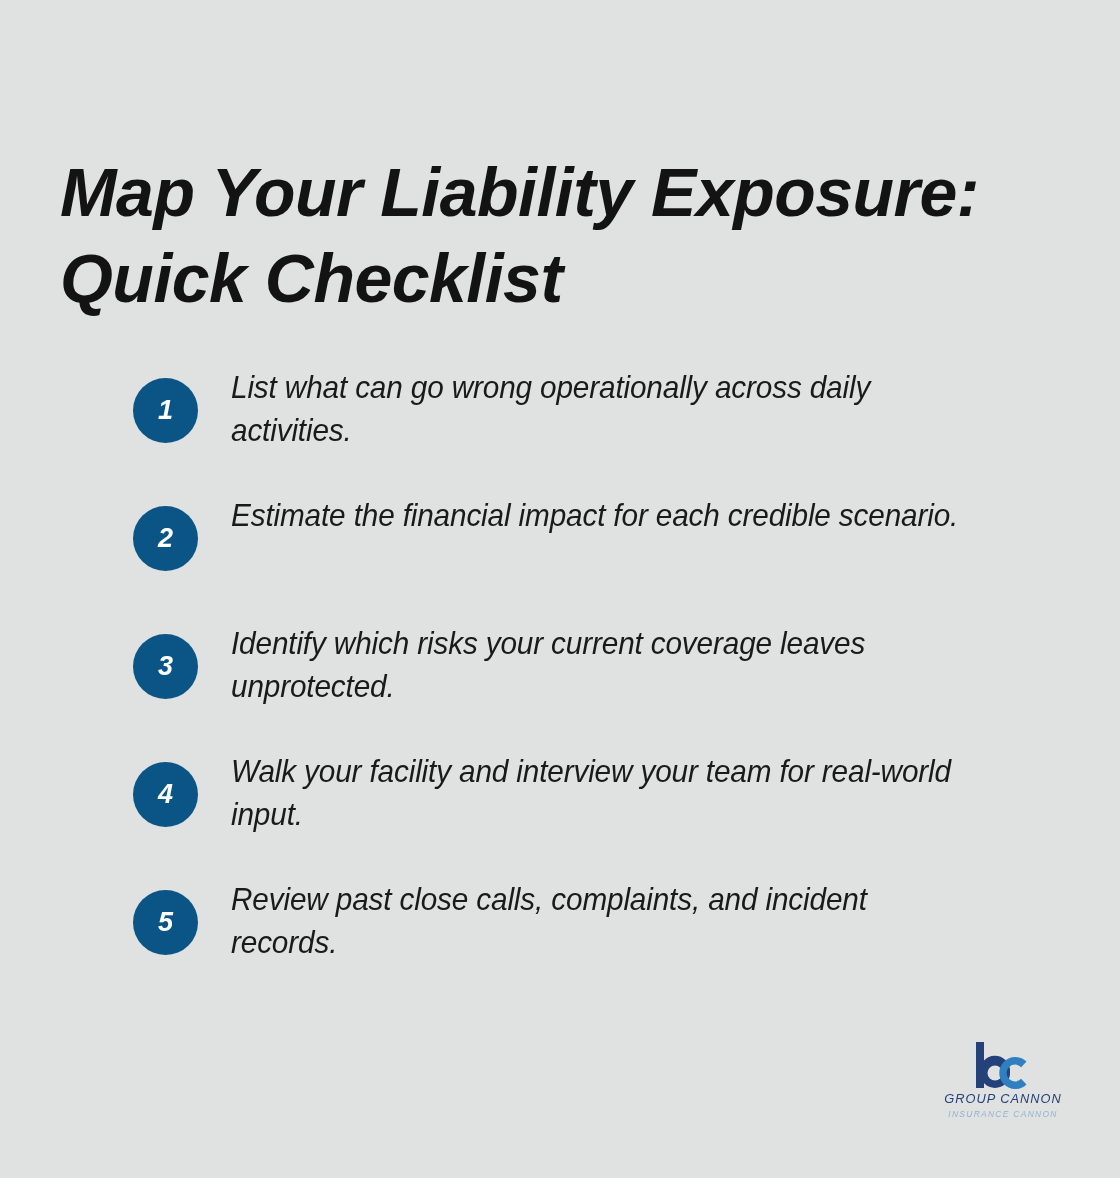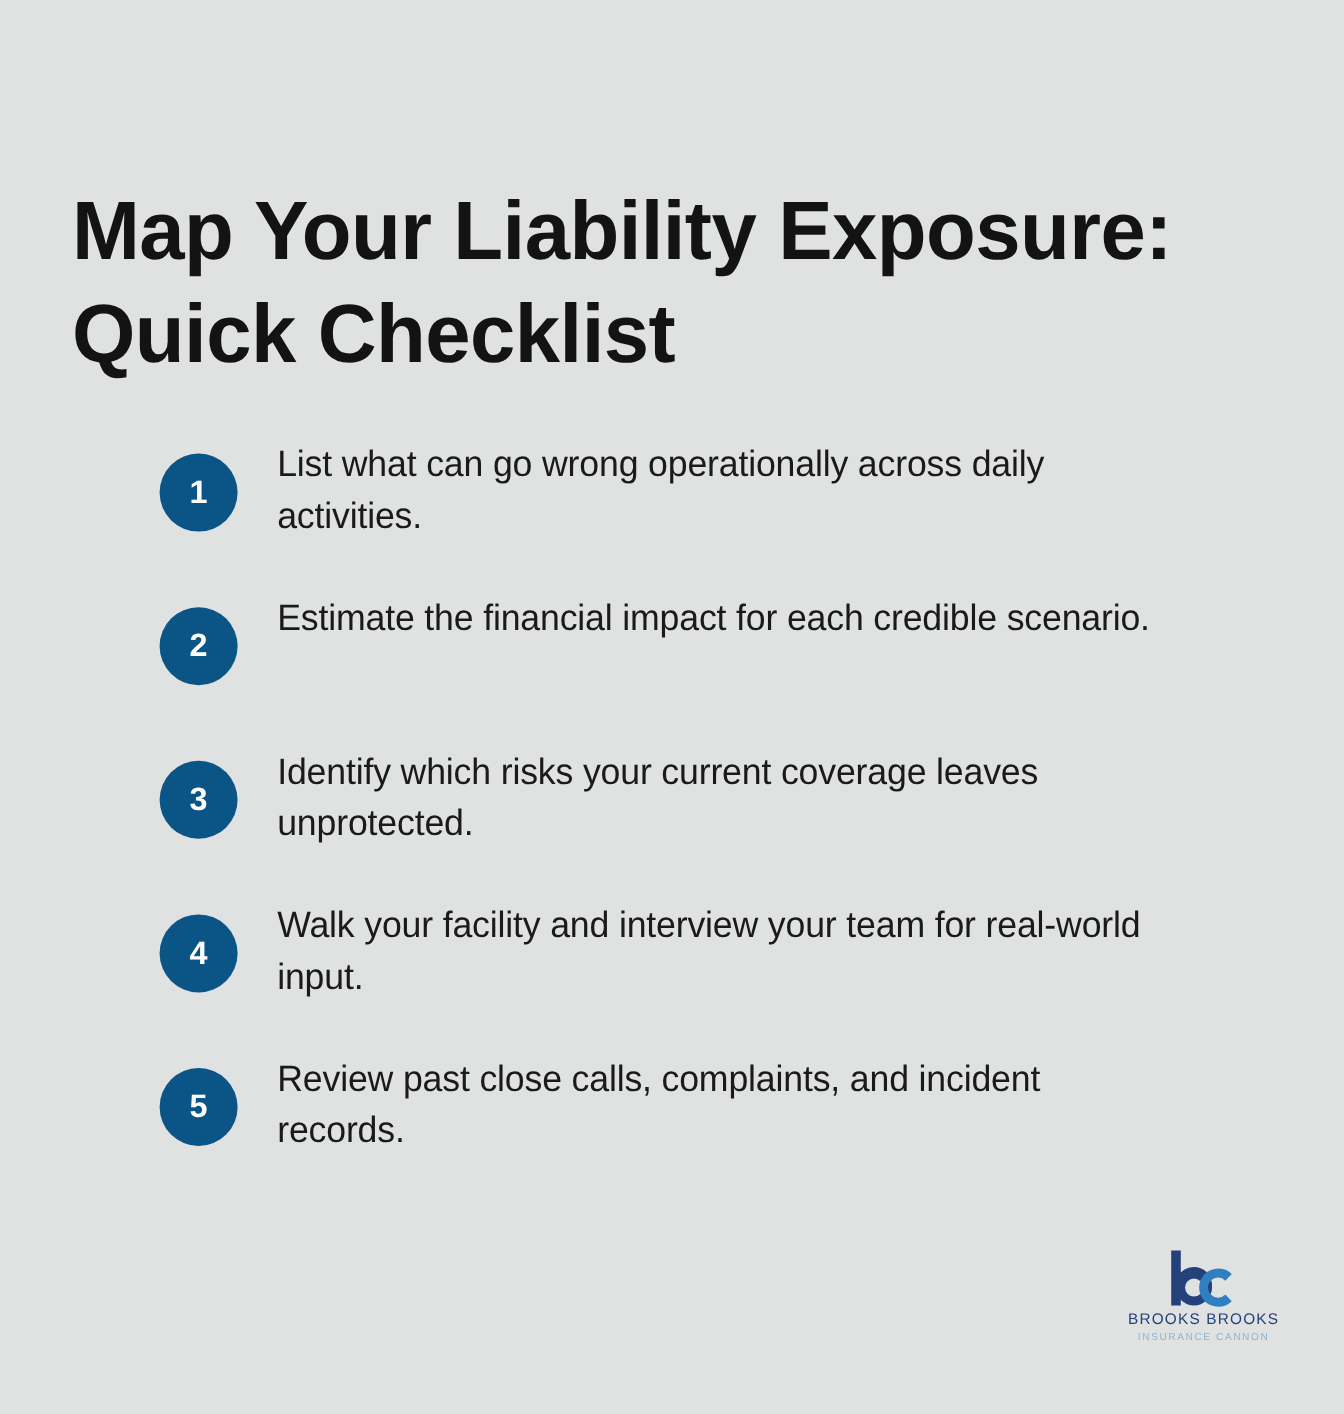--- a/index.html
+++ b/index.html
@@ -12,20 +12,21 @@
     background: #e0e1e1;
     font-family: "Liberation Sans", sans-serif;
     overflow: hidden;
     position: relative;
   }
 
   .poster {
     position: absolute;
     inset: 0;
     background: #e0e1e1;
+    font-style: italic;
   }
 
   
   .title {
     position: absolute;
     left: 60px;
     top: 104px;
     width: 960px;
     font-family: "Liberation Sans", sans-serif;
     font-weight: bold;
@@ -164,17 +165,17 @@
     <div class="logo-mark">
       <svg width="74" height="50" viewBox="0 0 74 50" aria-hidden="true">
 
         <path d="M10 2 h8 v18.5 a15 15 0 1 1 0 20.5 V48 h-8 Z" fill="#24417a"></path>
         <circle cx="29" cy="33" r="15" fill="#24417a"></circle>
         <circle cx="29" cy="33" r="7.5" fill="#e0e1e1"></circle>
 
         <path d="M60.5 21.6 a16 16 0 1 0 0 22.8 l-5.4 -5.6 a8.4 8.4 0 1 1 0 -11.6 Z" fill="#2f7fc1"></path>
       </svg>
     </div>
-    <div class="logo-name">BROOKS BROOKS</div>
+    <div class="logo-name">GROUP CANNON</div>
     <div class="logo-sub">INSURANCE CANNON</div>
   </div>
 
 </div>
 
 </body></html>

